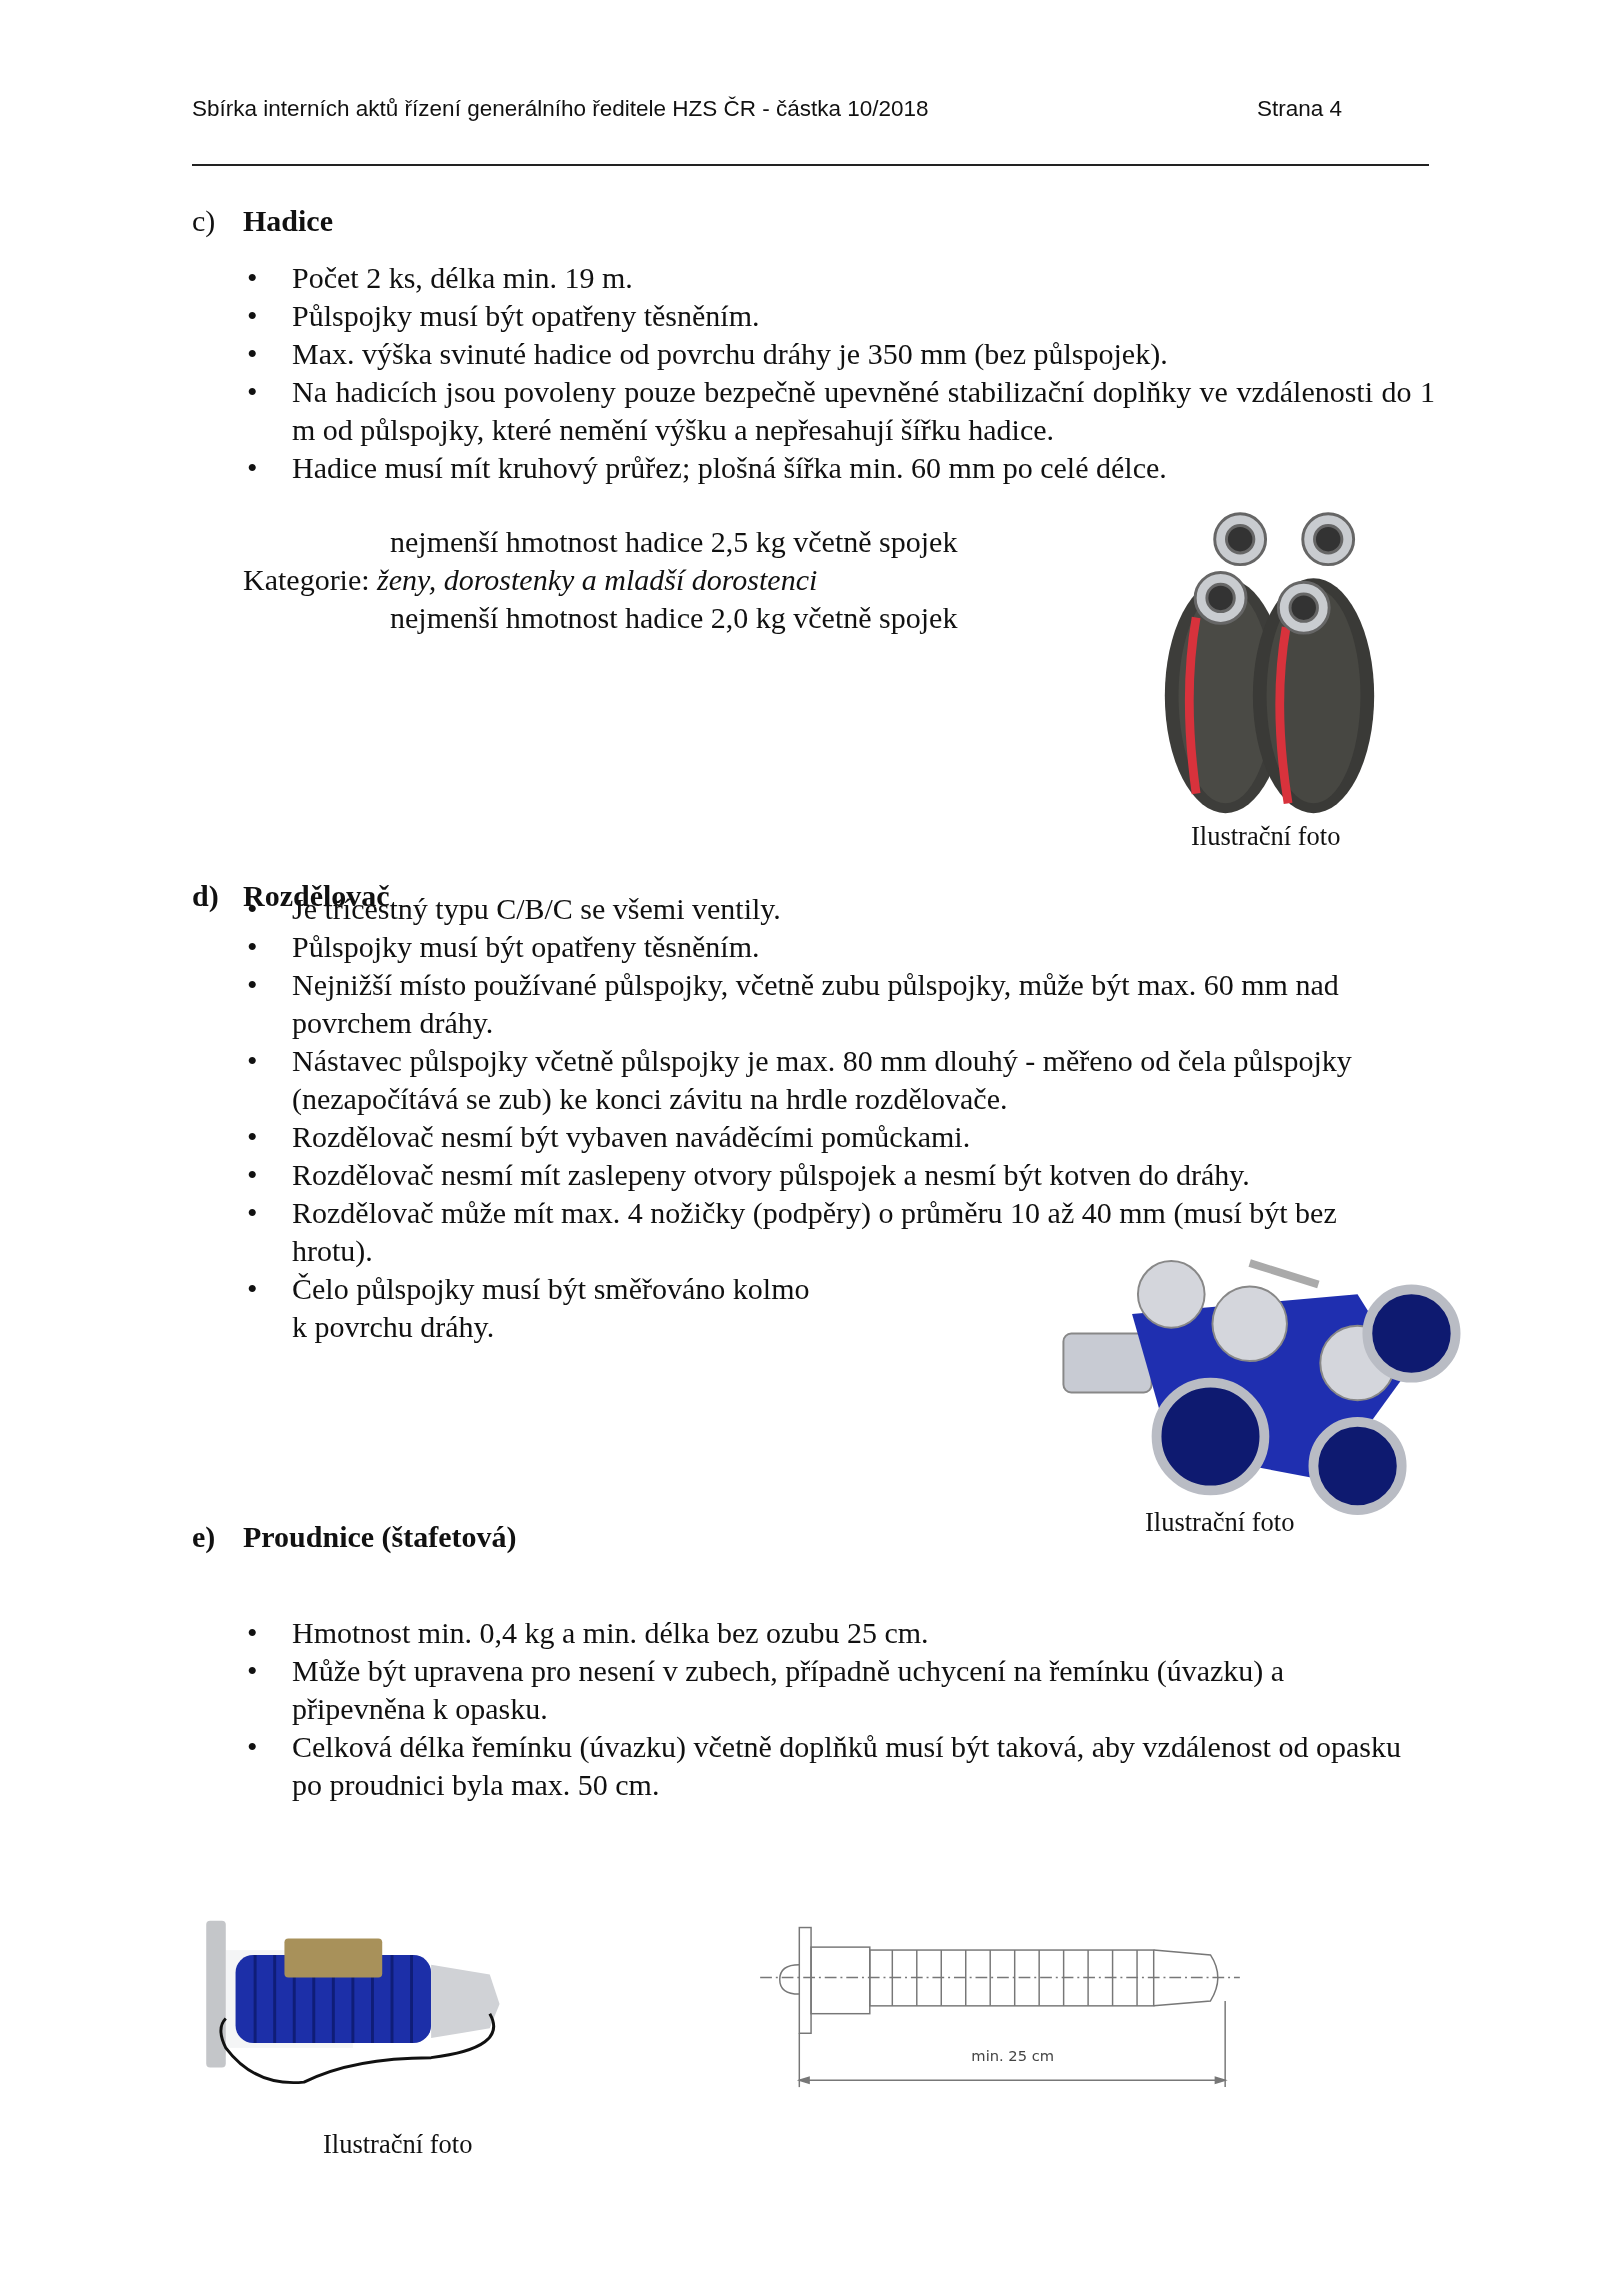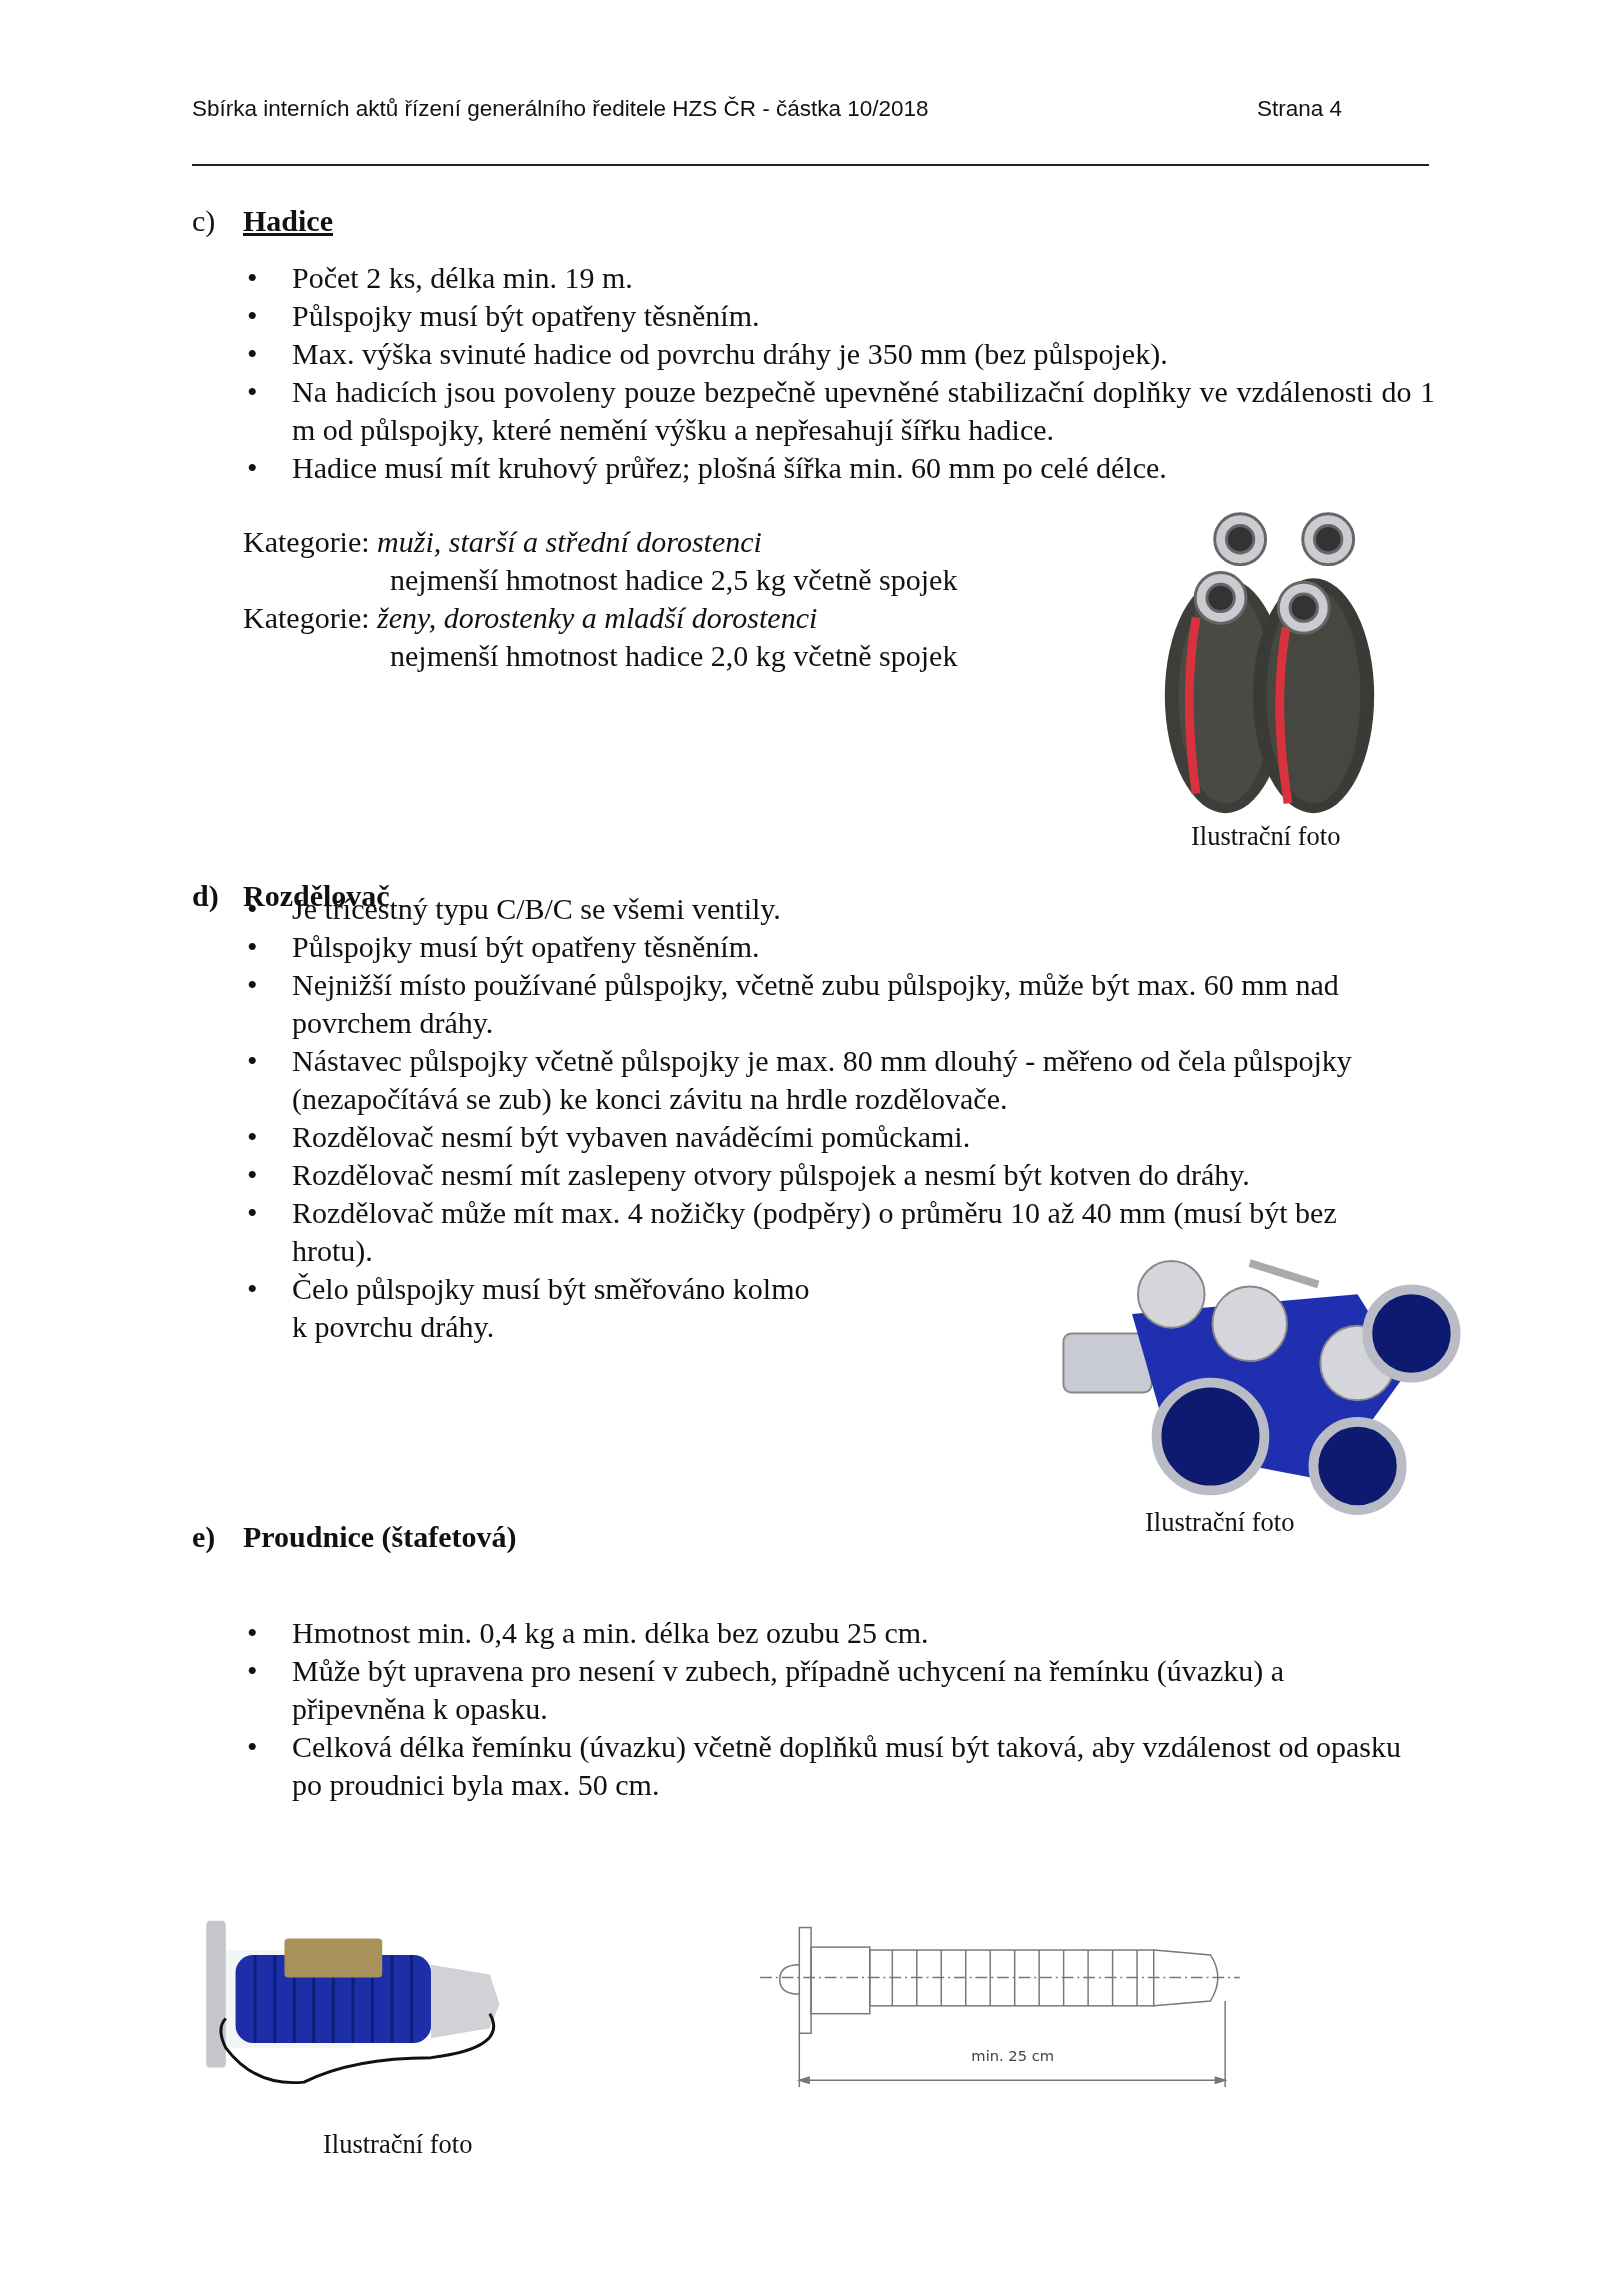--- a/index.html
+++ b/index.html
@@ -24,34 +24,33 @@
 </style>
 </head>
 <body>
 
 <div class="page">
 
   <div class="hdr hdr-left">Sbírka interních aktů řízení generálního ředitele HZS ČR - částka 10/2018</div>
   <div class="hdr hdr-right">Strana 4</div>
   <div class="rule"></div>
 
-  <div class="sec-title" style="top:204px;text-decoration:underline;">
+  <div class="sec-title" style="top:204px;">
     <span class="lbl">c)</span><span class="ttl">Hadice</span>
   </div>
 
   <ul class="bl" style="top:259px; width:1188px;">
     <li><span class="dot">•</span><span>Počet 2 ks, délka min. 19 m.</span></li>
     <li><span class="dot">•</span><span>Půlspojky musí být opatřeny těsněním.</span></li>
     <li><span class="dot">•</span><span>Max. výška svinuté hadice od povrchu dráhy je 350 mm (bez půlspojek).</span></li>
     <li class="justify"><span class="dot">•</span><span>Na hadicích jsou povoleny pouze bezpečně upevněné stabilizační doplňky ve vzdálenosti do 1 m od půlspojky, které nemění výšku a nepřesahují šířku hadice.</span></li>
     <li><span class="dot">•</span><span>Hadice musí mít kruhový průřez; plošná šířka min. 60 mm po celé délce.</span></li>
   </ul>
 
   <div class="cat" style="top:523px;">
-    <div class="row"><span>Kategorie:</span> <i>muži, starší a střední dorostenci</i></div>
     <div class="row ind">nejmenší hmotnost hadice 2,5 kg včetně spojek</div>
     <div class="row"><span>Kategorie:</span> <i>ženy, dorostenky a mladší dorostenci</i></div>
     <div class="row ind">nejmenší hmotnost hadice 2,0 kg včetně spojek</div>
   </div>
 
   <svg class="img" style="left:1157px; top:500px;" width="225" height="323" viewBox="0 0 230 330">
     <g>
       <ellipse cx="70" cy="200" rx="62" ry="120" fill="#3d3d3a"></ellipse>
       <ellipse cx="70" cy="200" rx="48" ry="110" fill="#4a4a45"></ellipse>
       <path d="M40 120 Q26 200 40 300" stroke="#d8323c" stroke-width="9" fill="none"></path>

